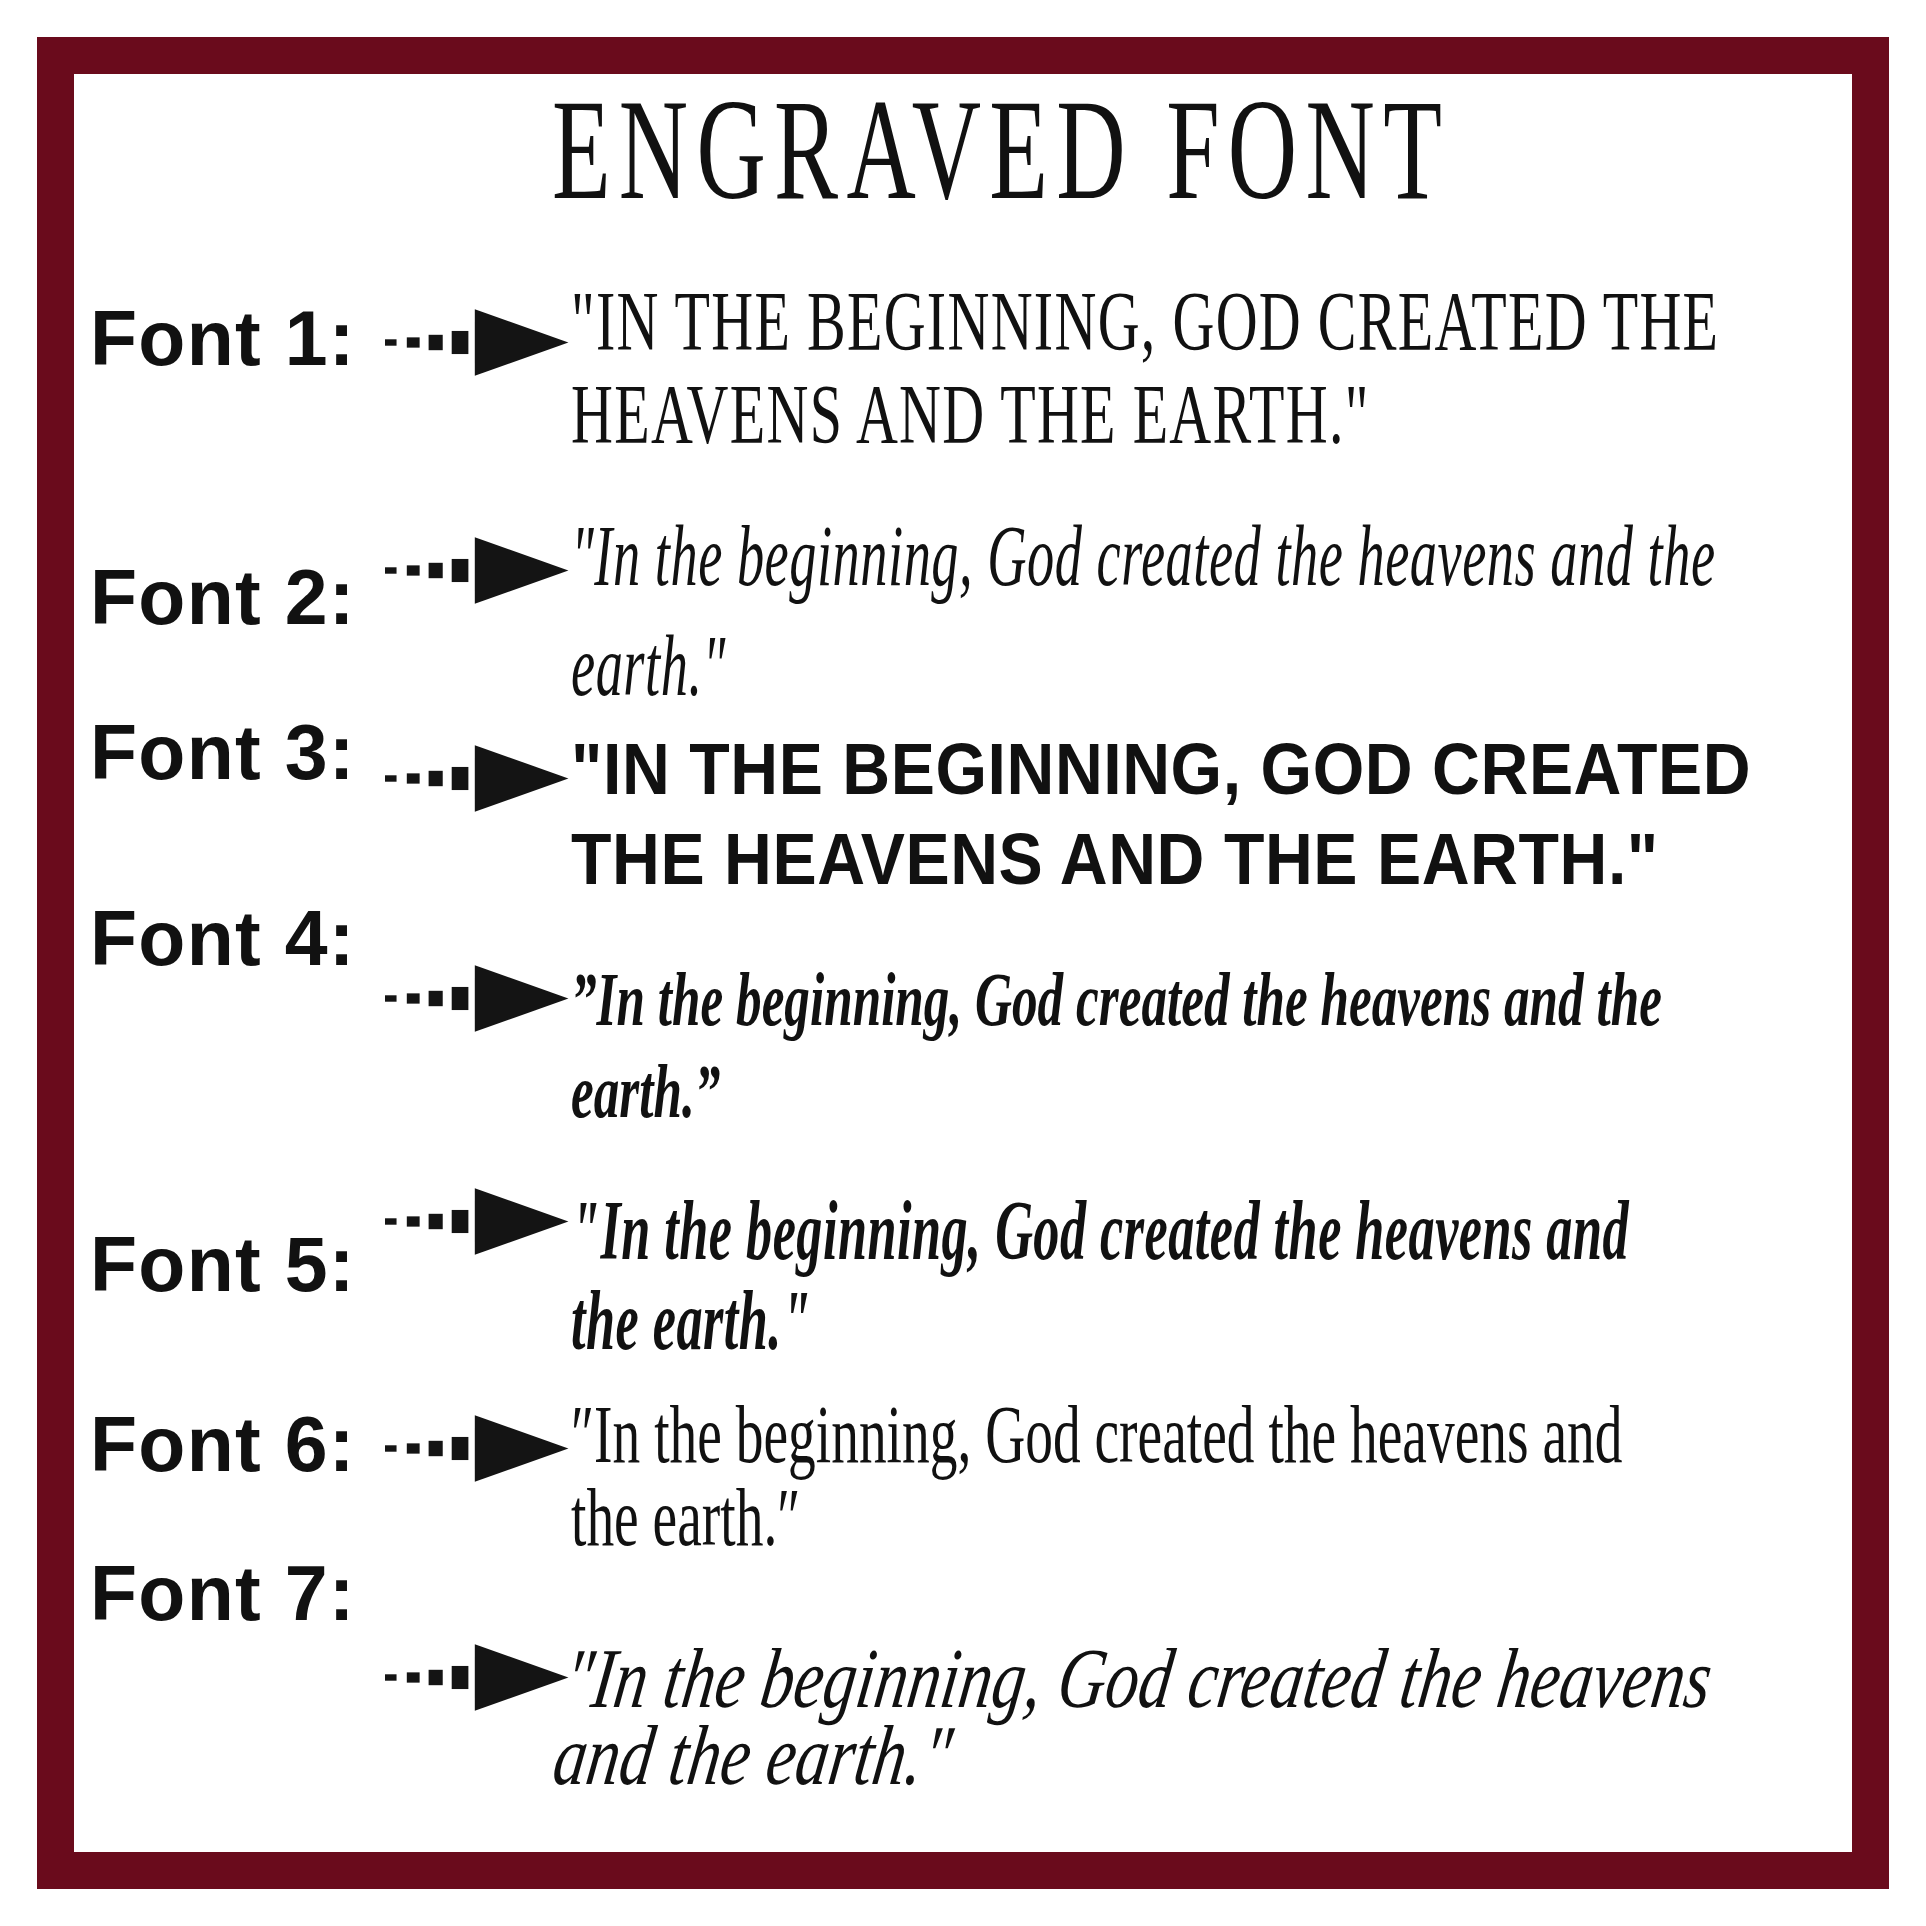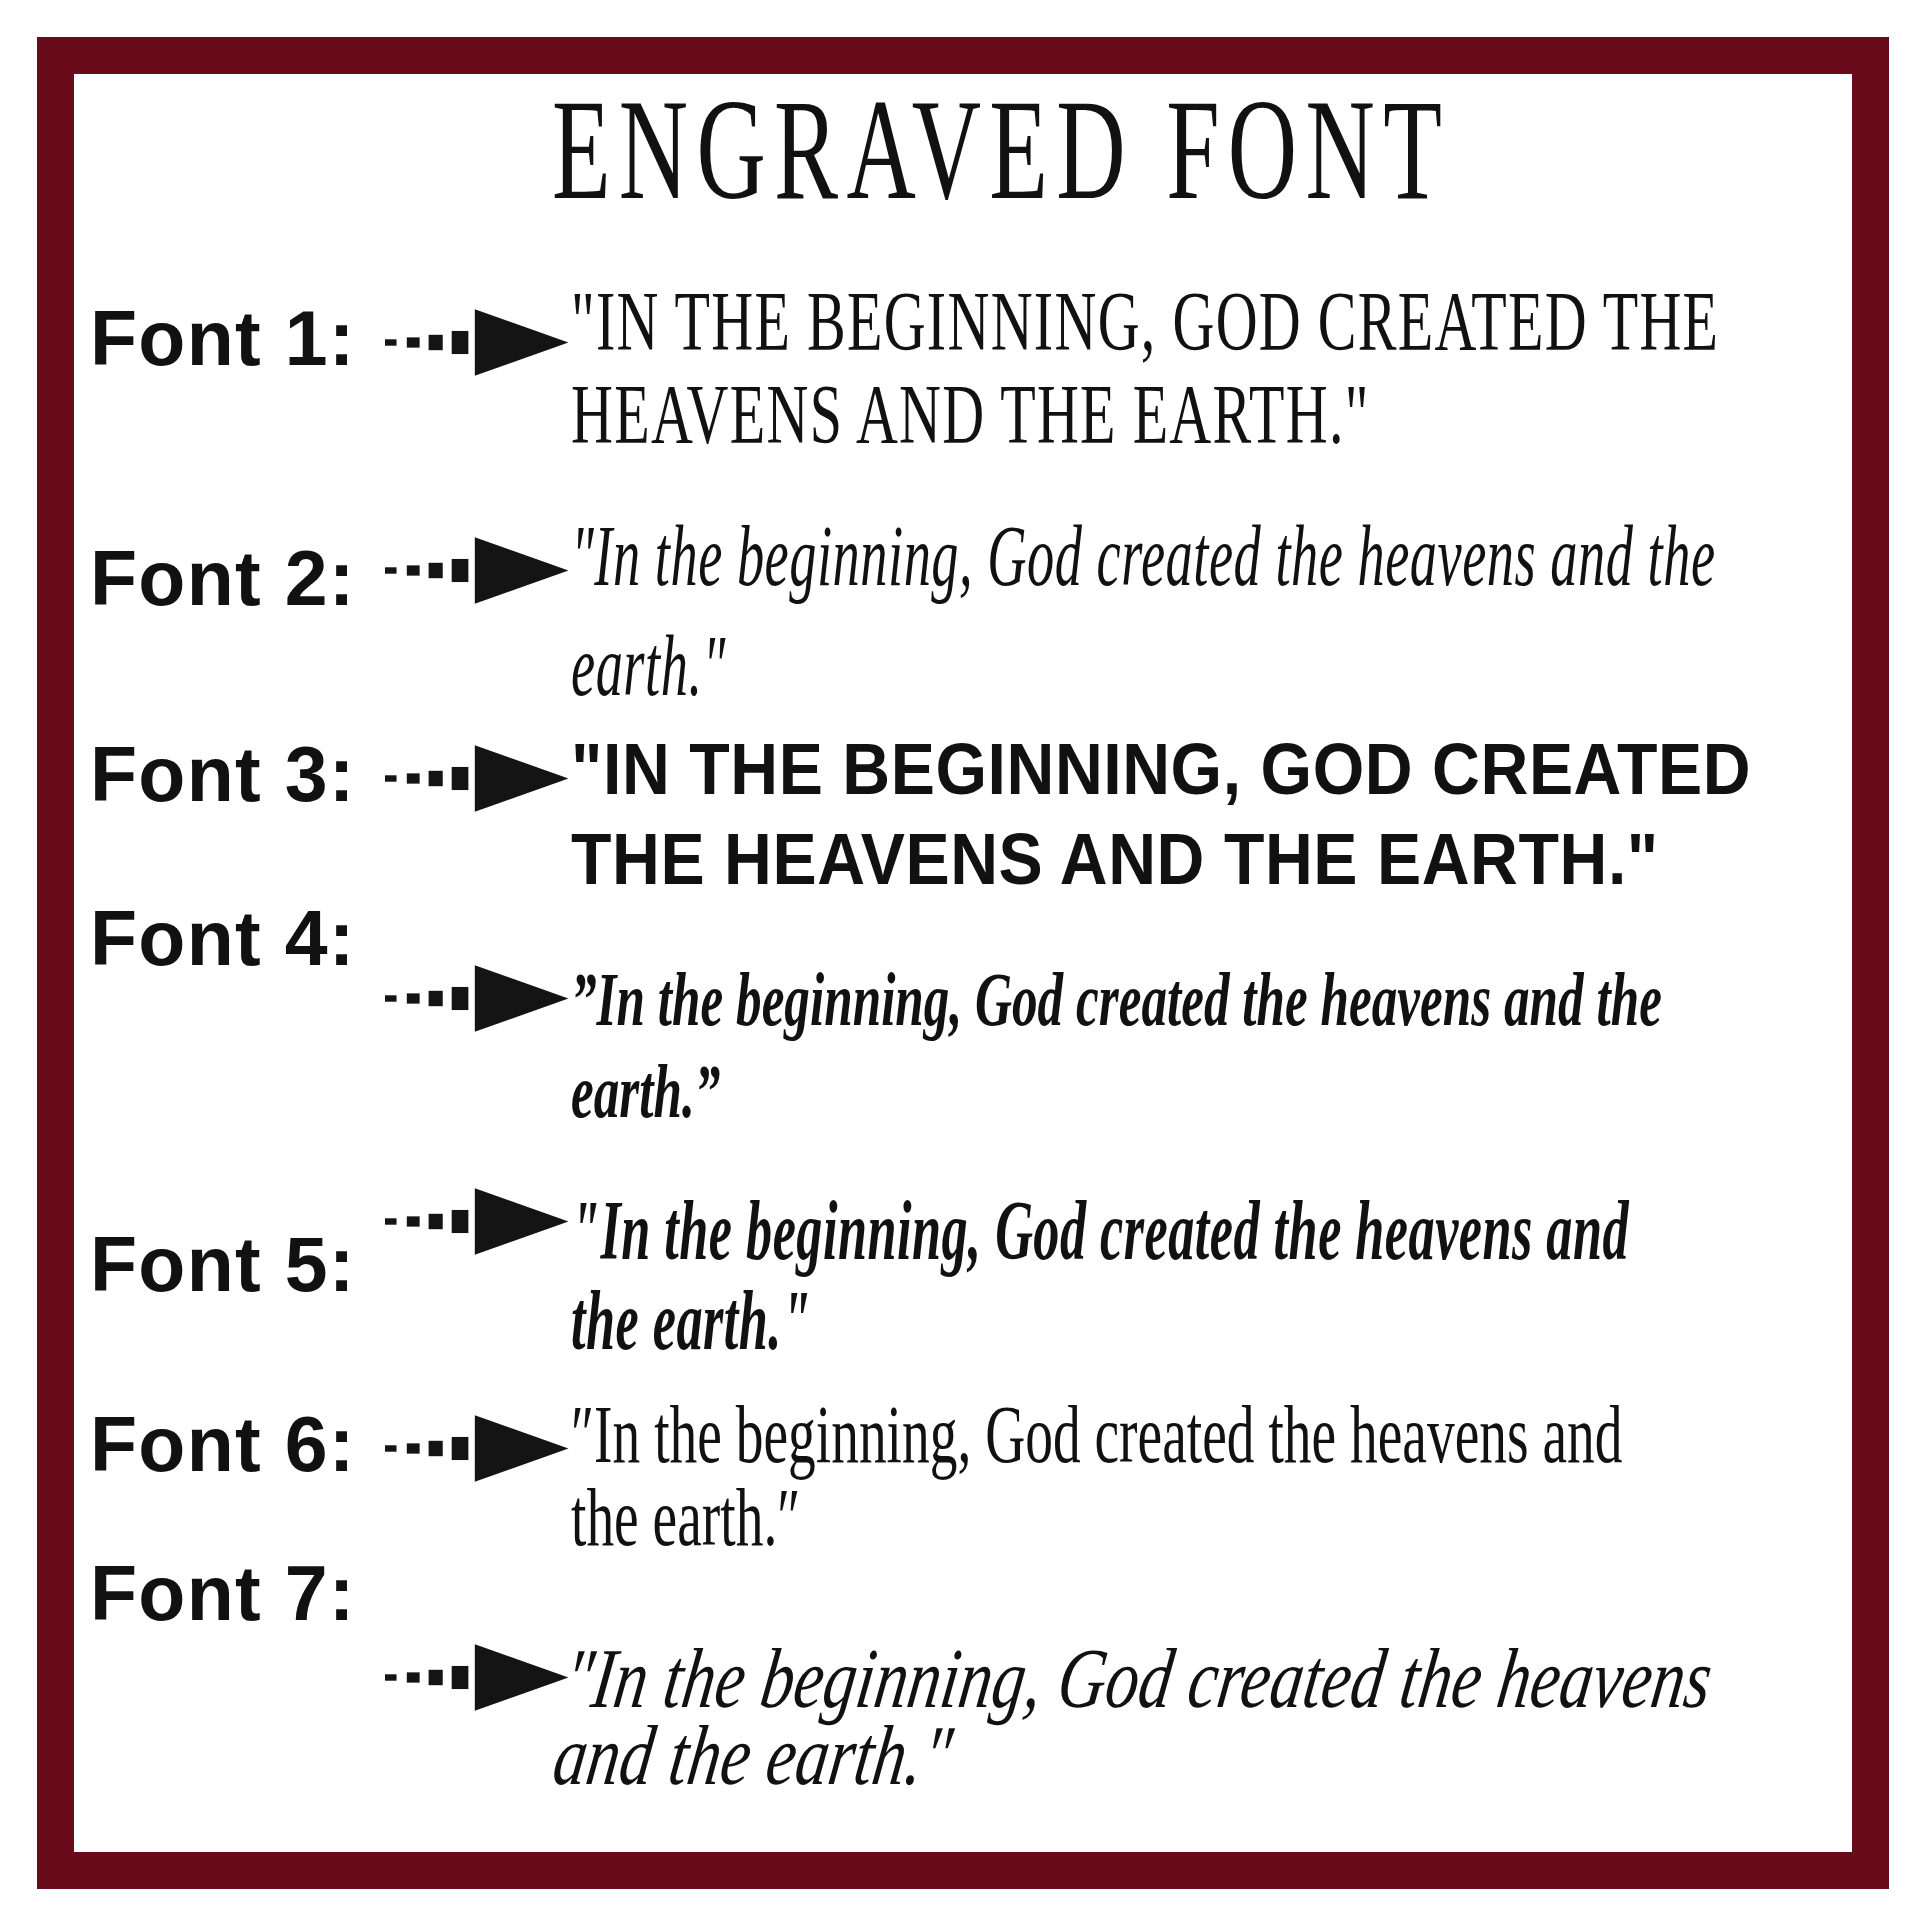--- a/index.html
+++ b/index.html
@@ -40,22 +40,22 @@
     position:absolute;left:385px;
     width:186px;height:77px;
   }
   .sample{
     position:absolute;left:571px;
     transform-origin:left top;
     white-space:nowrap;
   }
   
   .r1 .label{top:300px}.r1 .arrow{top:304px}
-  .r2 .label{top:540px}.r2 .arrow{top:532px}
-  .r3 .label{top:736px}.r3 .arrow{top:740px}
+  .r2 .label{top:559px}.r2 .arrow{top:532px}
+  .r3 .label{top:714px}.r3 .arrow{top:740px}
   .r4 .label{top:900px}.r4 .arrow{top:960px}
   .r5 .label{top:1226px}.r5 .arrow{top:1183px}
   .r6 .label{top:1406px}.r6 .arrow{top:1410px}
   .r7 .label{top:1555px}.r7 .arrow{top:1639px}
 
   
   .r1 .sample{
     top:276px;
     font:400 58px/64px "Liberation Serif", serif;
     letter-spacing:1.3px;

